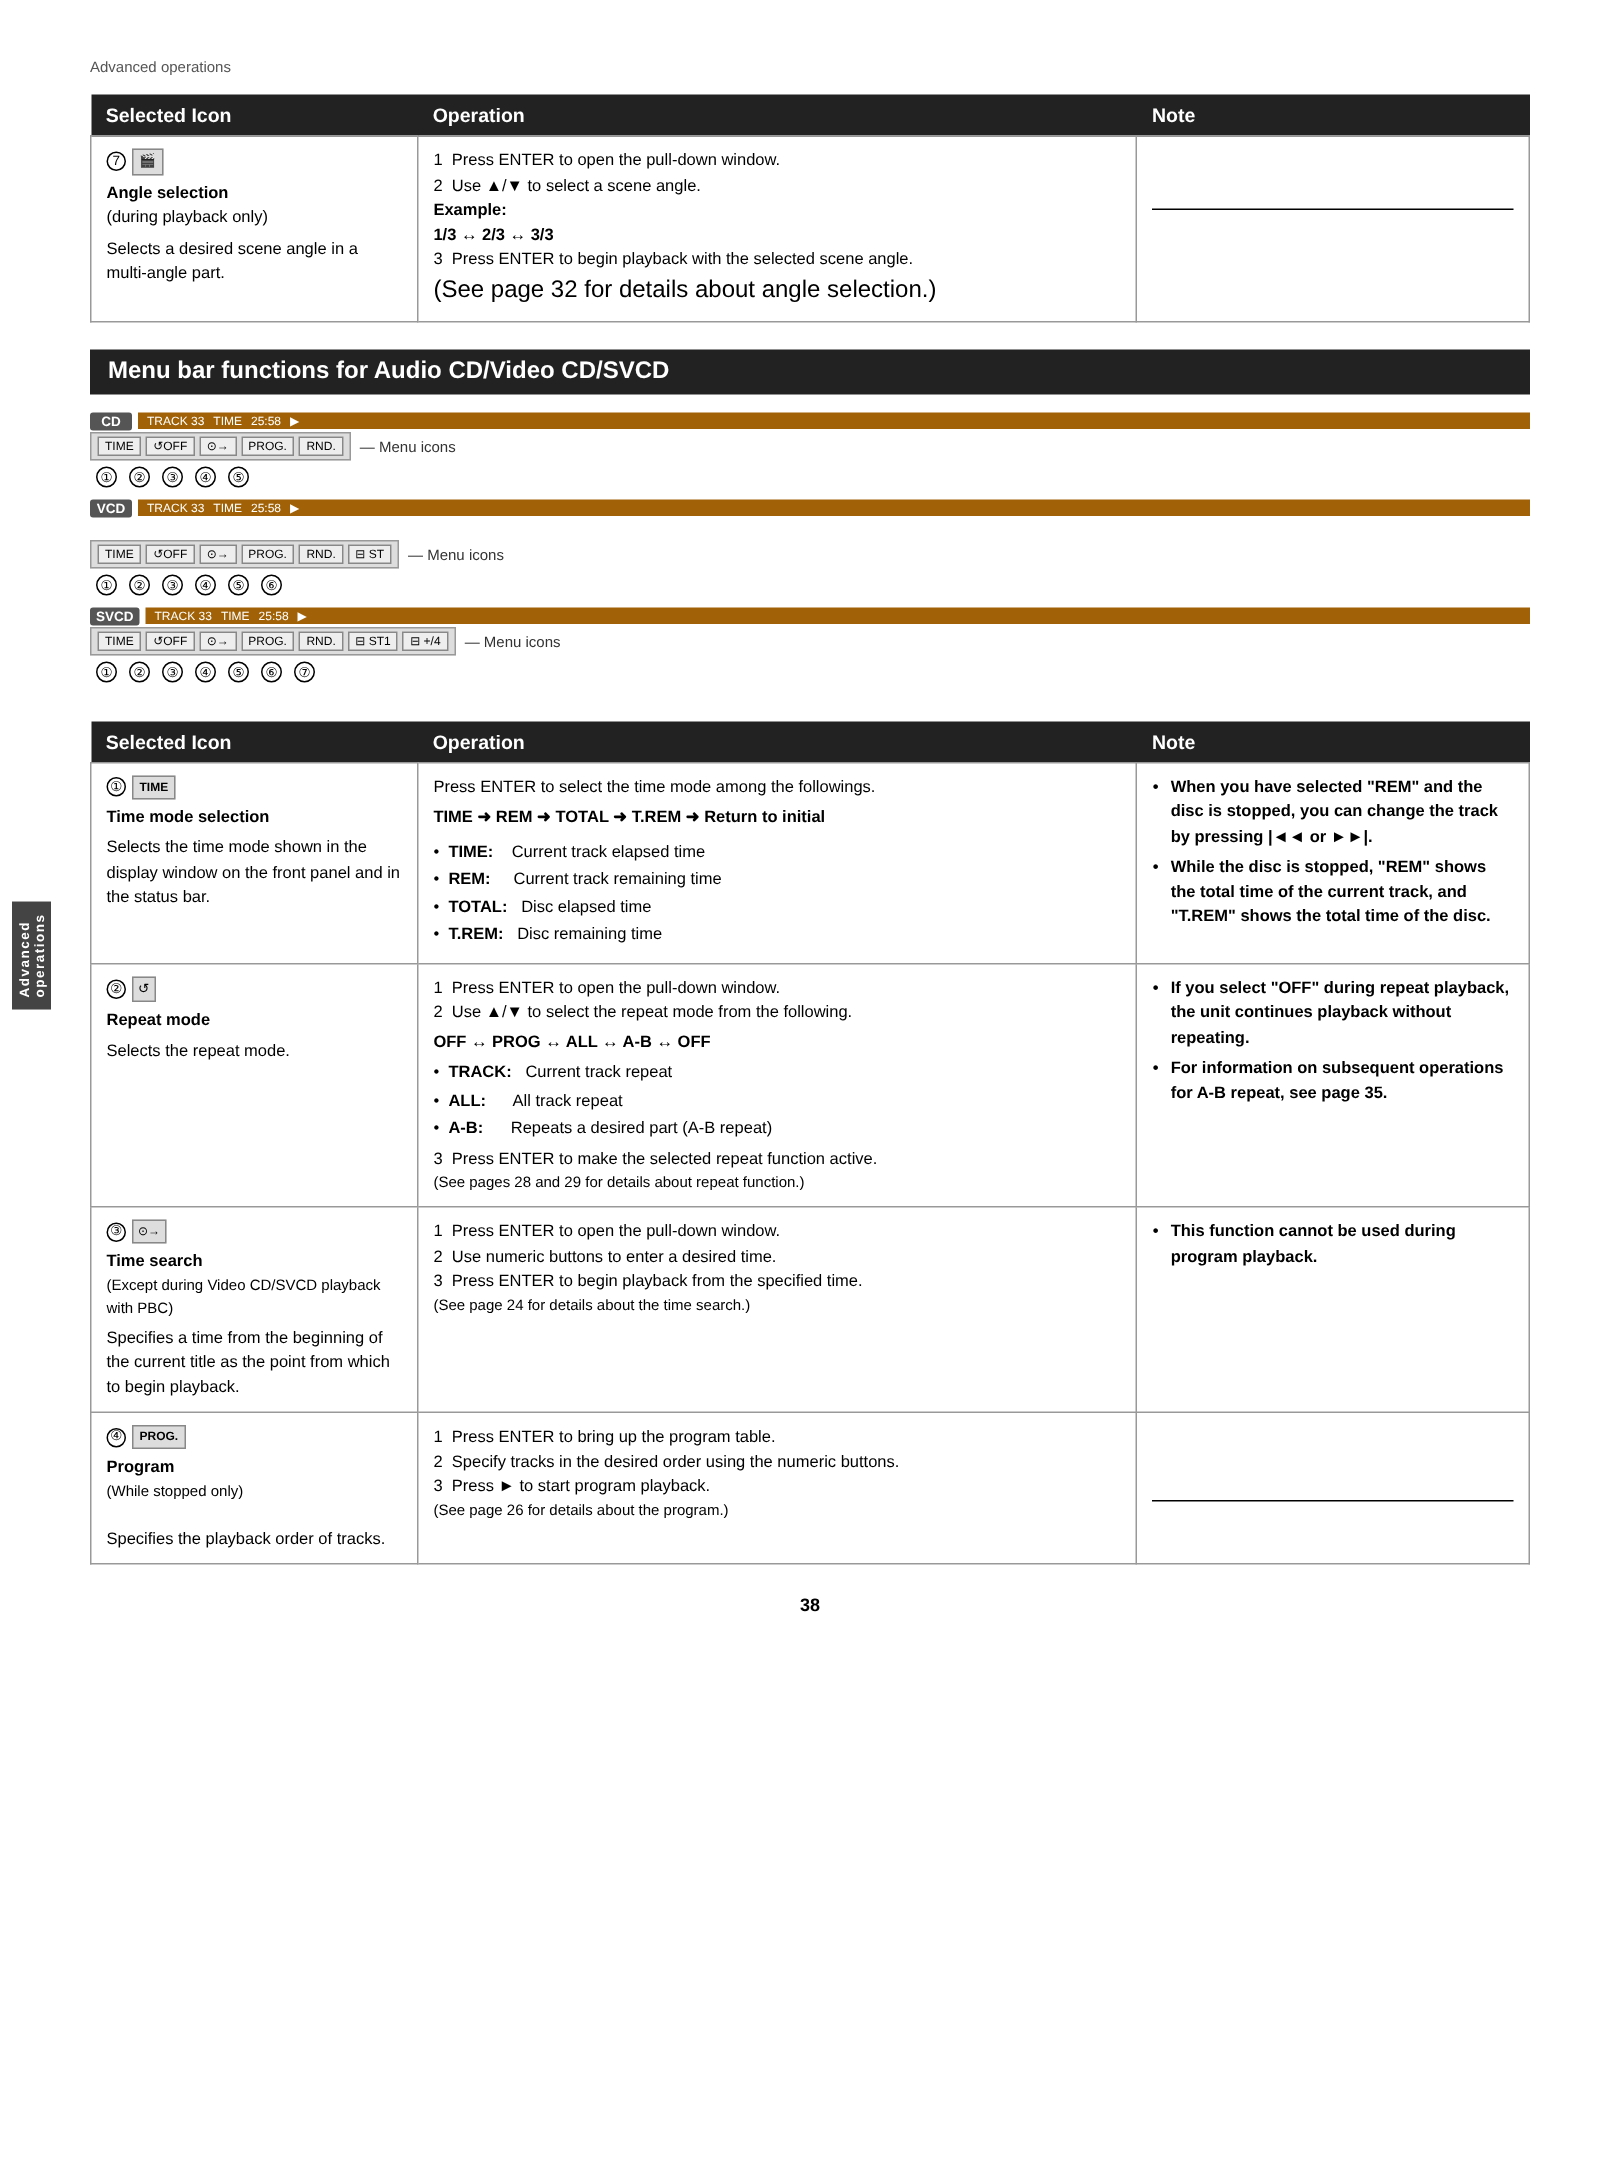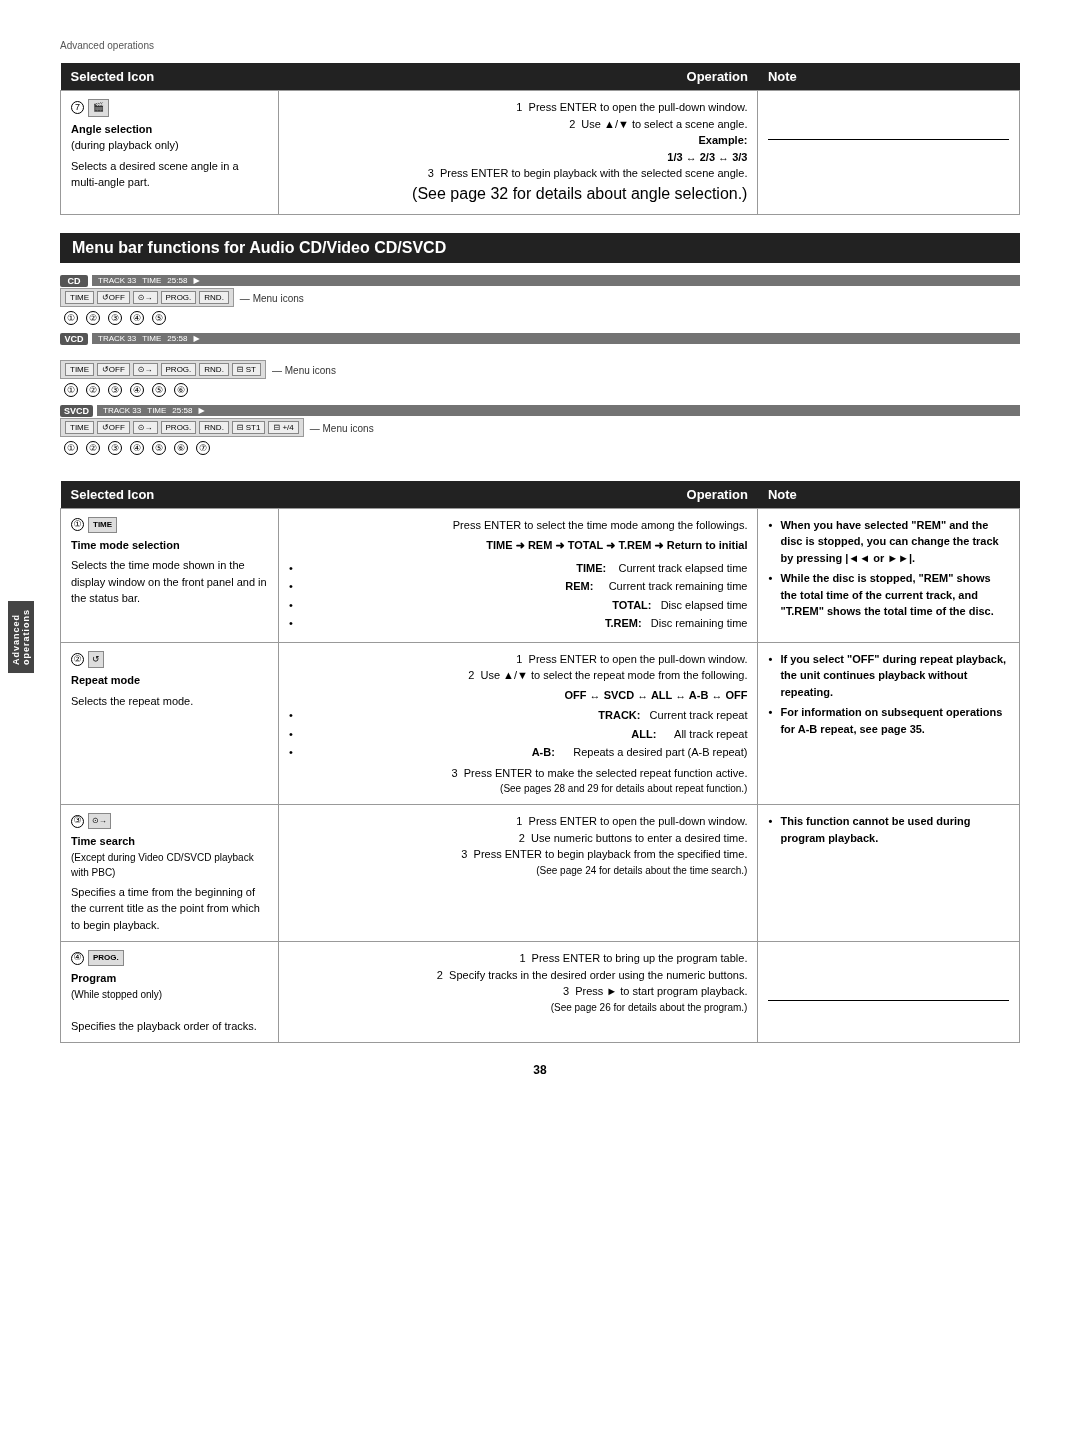--- a/index.html
+++ b/index.html
@@ -34,21 +34,21 @@
       font-weight: bold;
     }
     td {
       border: 1px solid #999;
       padding: 8px 10px;
       vertical-align: top;
       font-size: 11px;
       line-height: 1.5;
     }
     th:first-child, td:first-child { width: 200px; }
-    th:nth-child(2), td:nth-child(2) { width: 440px; text-align: right; }
+    th:nth-child(2), td:nth-child(2) { width: 440px; }
     th:nth-child(3), td:nth-child(3) { width: 240px; }
 
     
     .section-heading {
       background: #222;
       color: #fff;
       font-size: 16px;
       font-weight: bold;
       padding: 6px 12px;
       margin-bottom: 12px;
@@ -76,21 +76,21 @@
       background: #555;
       color: #fff;
       padding: 1px 4px;
       border-radius: 2px;
       min-width: 28px;
       text-align: center;
     }
     .track-bar {
       display: flex;
       align-items: center;
-      background: #737373;
+      background: #a16207;
       color: #fff;
       font-size: 8px;
       padding: 1px 6px;
       gap: 6px;
       flex: 1;
     }
     .play-icon { color: #fff; }
     .menu-icons-bar {
       display: flex;
       align-items: center;
@@ -366,21 +366,21 @@
           <div style="display:flex;align-items:center;gap:4px;margin-bottom:4px;">
             <span style="font-size:9px;border:1px solid #000;border-radius:50%;width:13px;height:13px;display:inline-flex;align-items:center;justify-content:center;">②</span>
             <span class="repeat-icon-box">↺</span>
           </div>
           <div class="bold-label">Repeat mode</div>
           <div style="margin-top:4px;">Selects the repeat mode.</div>
         </td>
         <td>
           <div>1&nbsp; Press ENTER to open the pull-down window.</div>
           <div>2&nbsp; Use ▲/▼ to select the repeat mode from the following.</div>
-          <div style="margin-top:3px;"><span class="bold">OFF ↔ SVCD ↔ ALL ↔ A-B ↔ OFF</span></div>
+          <div style="margin-top:3px;"><span class="bold">OFF ↔ PROG ↔ ALL ↔ A-B ↔ OFF</span></div>
           <ul class="bullet-list" style="margin-top:4px;">
             <li><span class="bold">TRACK:</span>&nbsp;&nbsp; Current track repeat</li>
             <li><span class="bold">ALL:</span>&nbsp;&nbsp;&nbsp;&nbsp;&nbsp; All track repeat</li>
             <li><span class="bold">A-B:</span>&nbsp;&nbsp;&nbsp;&nbsp;&nbsp; Repeats a desired part (A-B repeat)</li>
           </ul>
           <div style="margin-top:4px;">3&nbsp; Press ENTER to make the selected repeat function active.</div>
           <div style="font-size:10px;">(See pages 28 and 29 for details about repeat function.)</div>
         </td>
         <td>
           <ul class="note-bullet">

